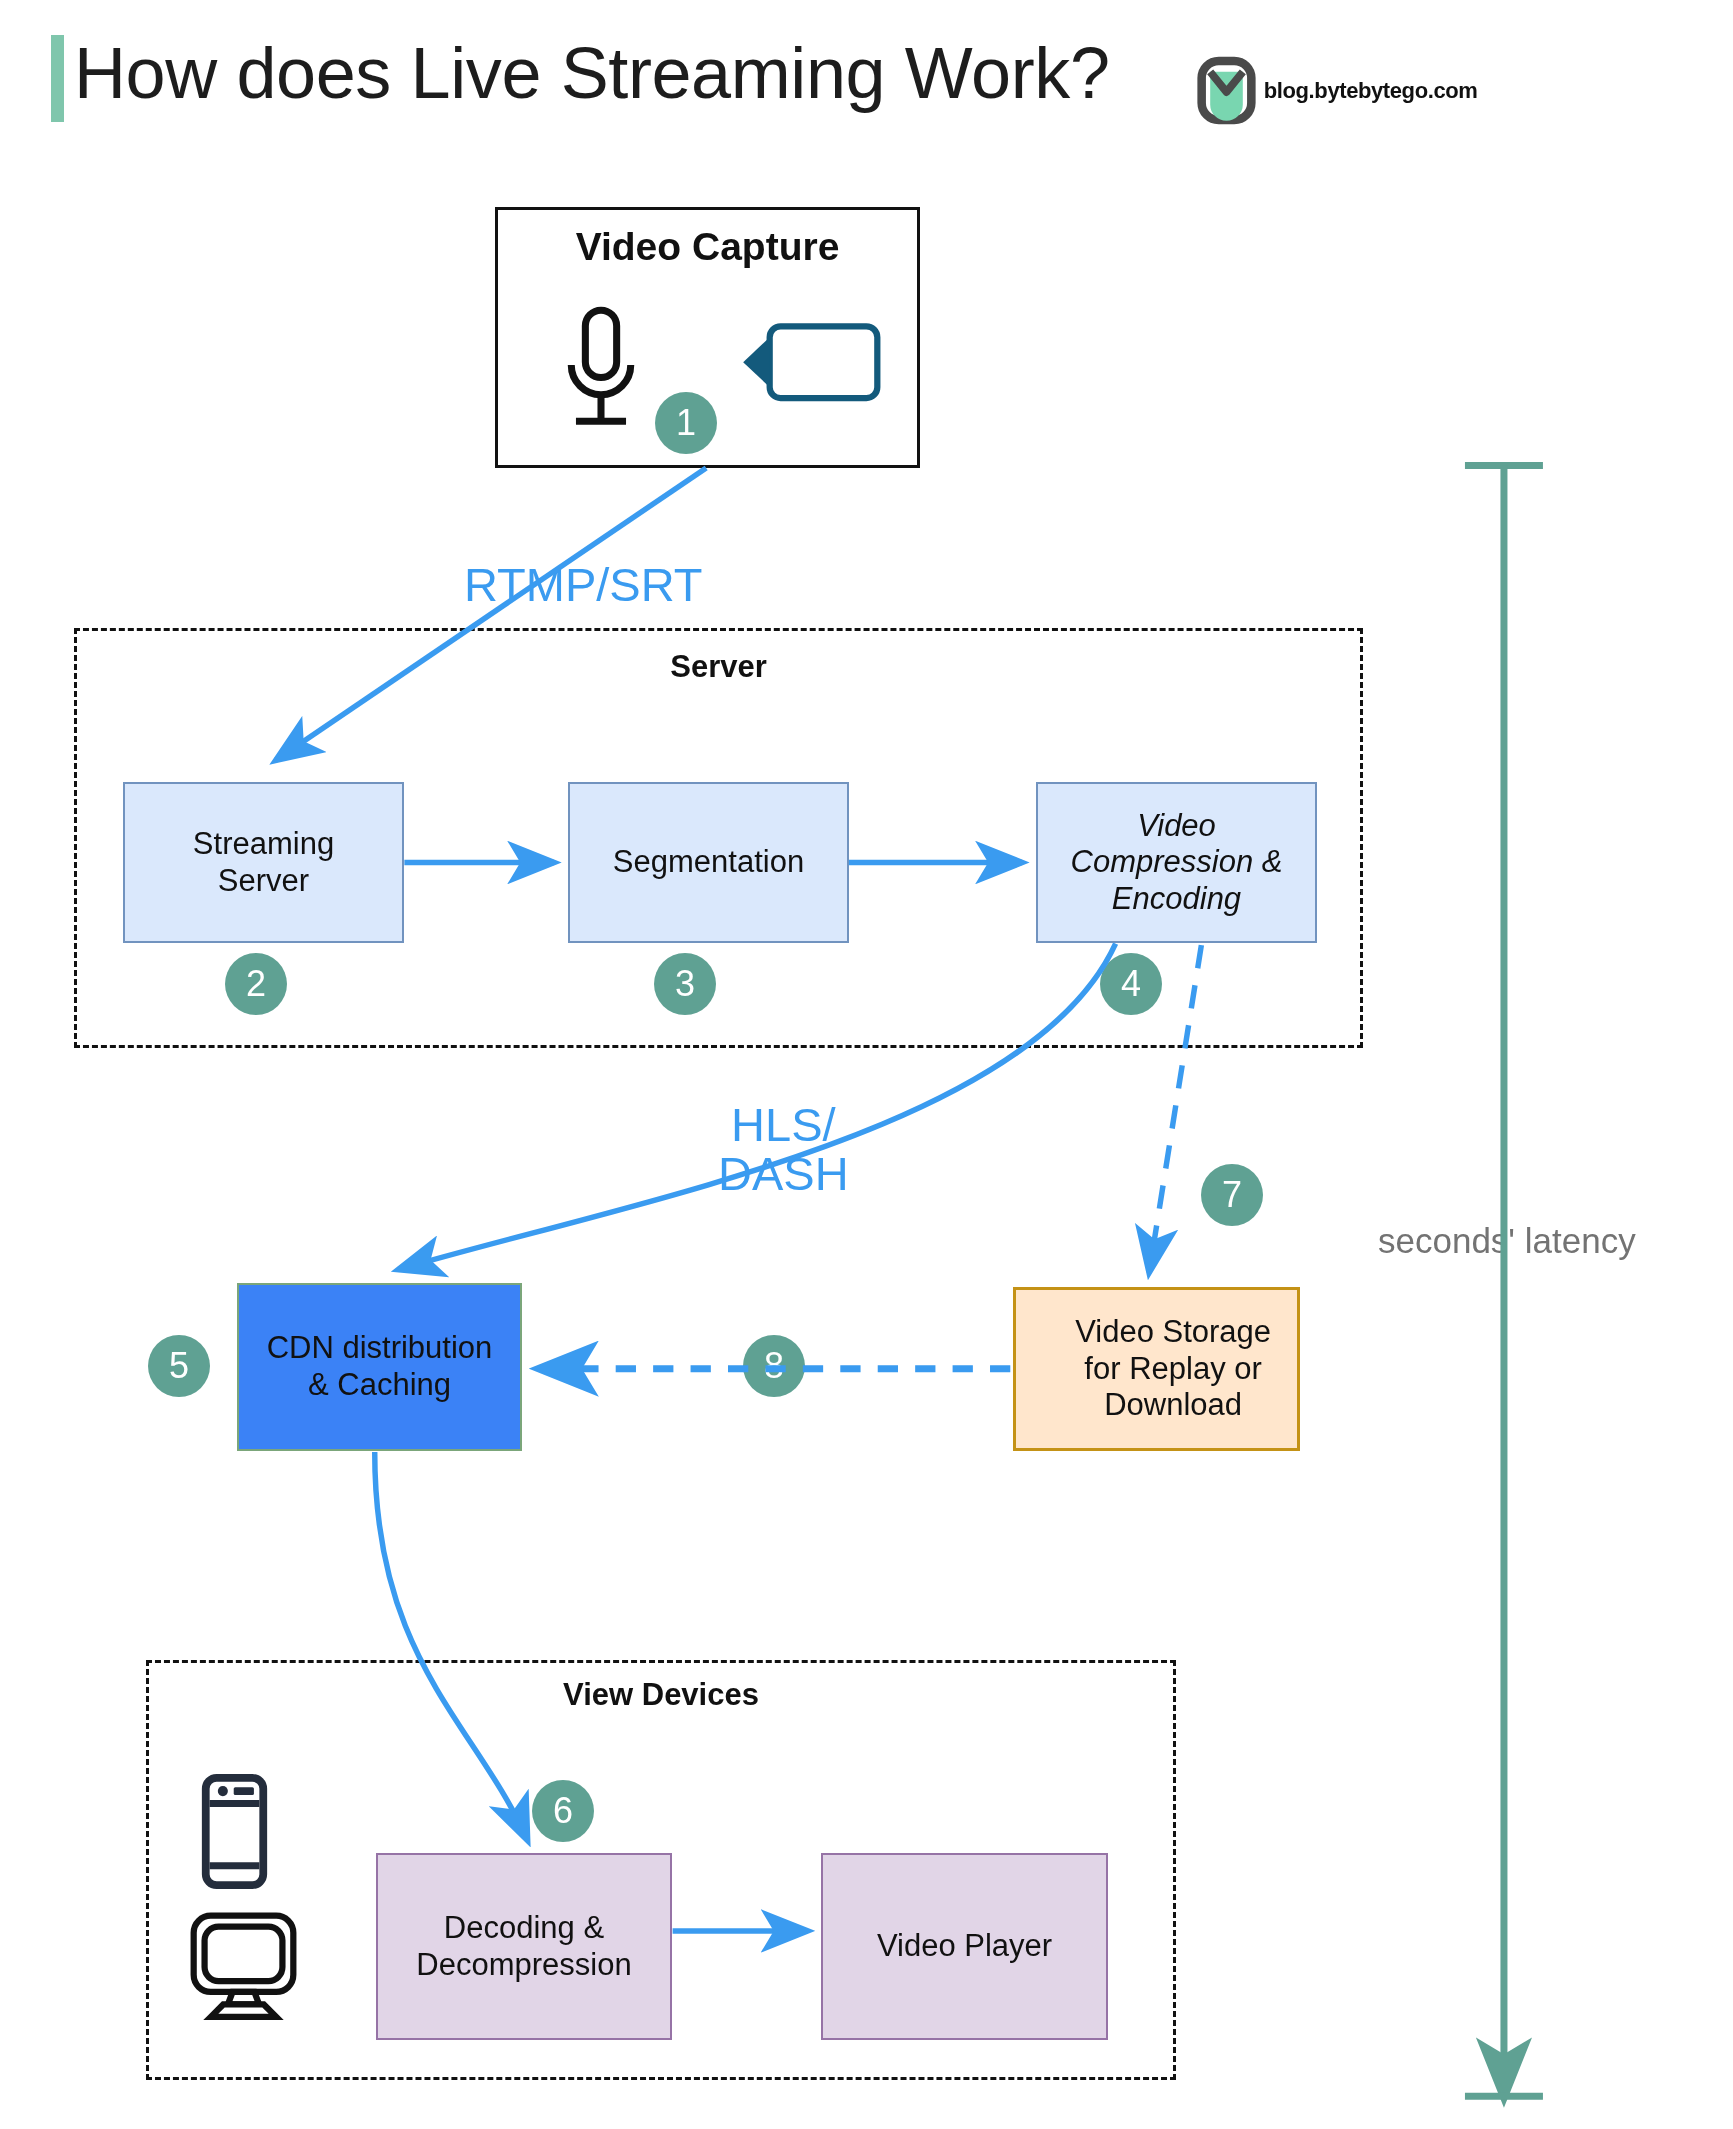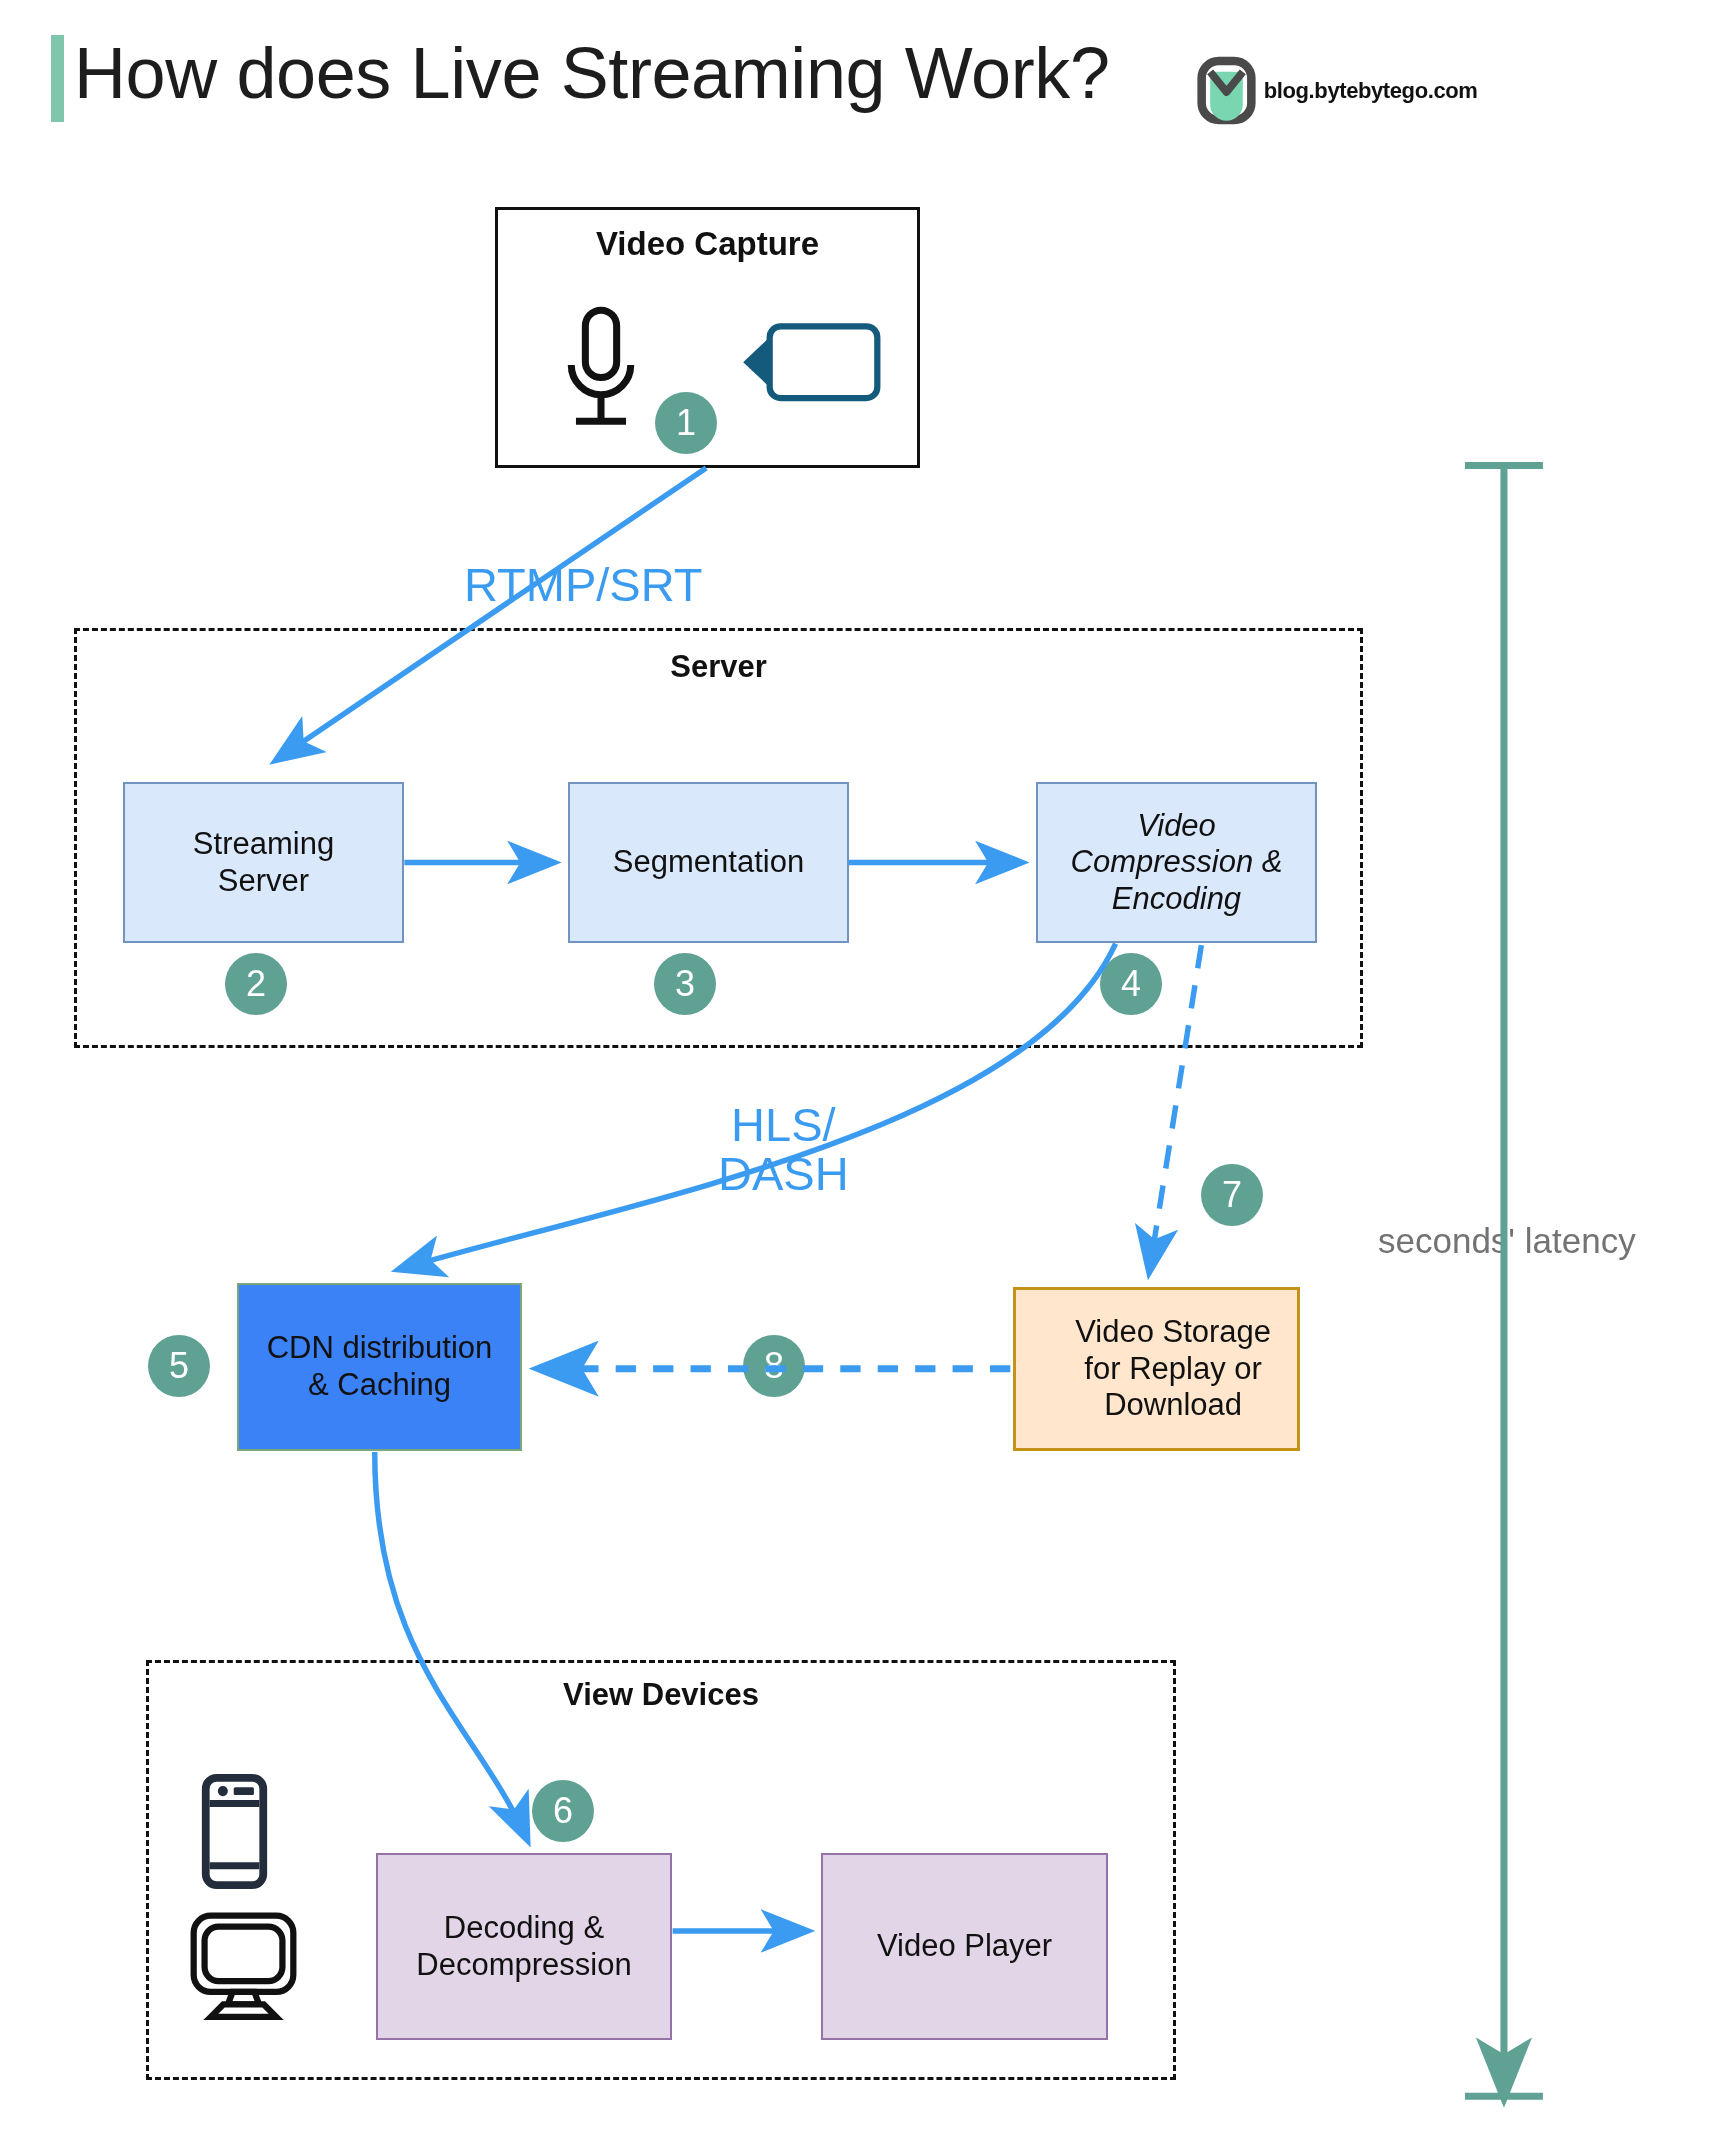--- a/index.html
+++ b/index.html
@@ -22,21 +22,21 @@
 
   .solid-black{border:3.1px solid #111;background:#fff;}
   .blue-node{background:#dae8fc;border:2.3px solid #7193bf;}
   .green-node{background:#3b82f6;border:2.3px solid #7ba67a;text-align:center;}
   .orange-node{background:#ffe6cc;border:3.1px solid #c49216;}
   .purple-node{background:#e1d5e7;border:2.3px solid #9673a6;}
 
   .group-box{position:absolute;box-sizing:border-box;border:3.9px dashed #111;background:transparent;}
   .group-label{position:absolute;font-size:31px;font-weight:bold;color:#111;text-align:center;white-space:nowrap;}
 
-  .box-title{position:absolute;font-size:33px;font-weight:bold;color:#111;text-align:center;white-space:nowrap;}
+  .box-title{position:absolute;font-size:39px;font-weight:bold;color:#111;text-align:center;white-space:nowrap;}
 
   
   .badge{position:absolute;width:62px;height:62px;border-radius:50%;background:#5fa193;
          color:#fff;font-size:36px;display:flex;align-items:center;justify-content:center;}
 
   
   .edge-label{position:absolute;color:#3a9bf0;font-size:47px;line-height:1.05;white-space:pre-line;text-align:center;}
   .latency-label{position:absolute;color:#737373;font-size:35px;white-space:nowrap;}
 
   svg.overlay{position:absolute;left:0;top:0;width:1734px;height:2129px;pointer-events:none;}

